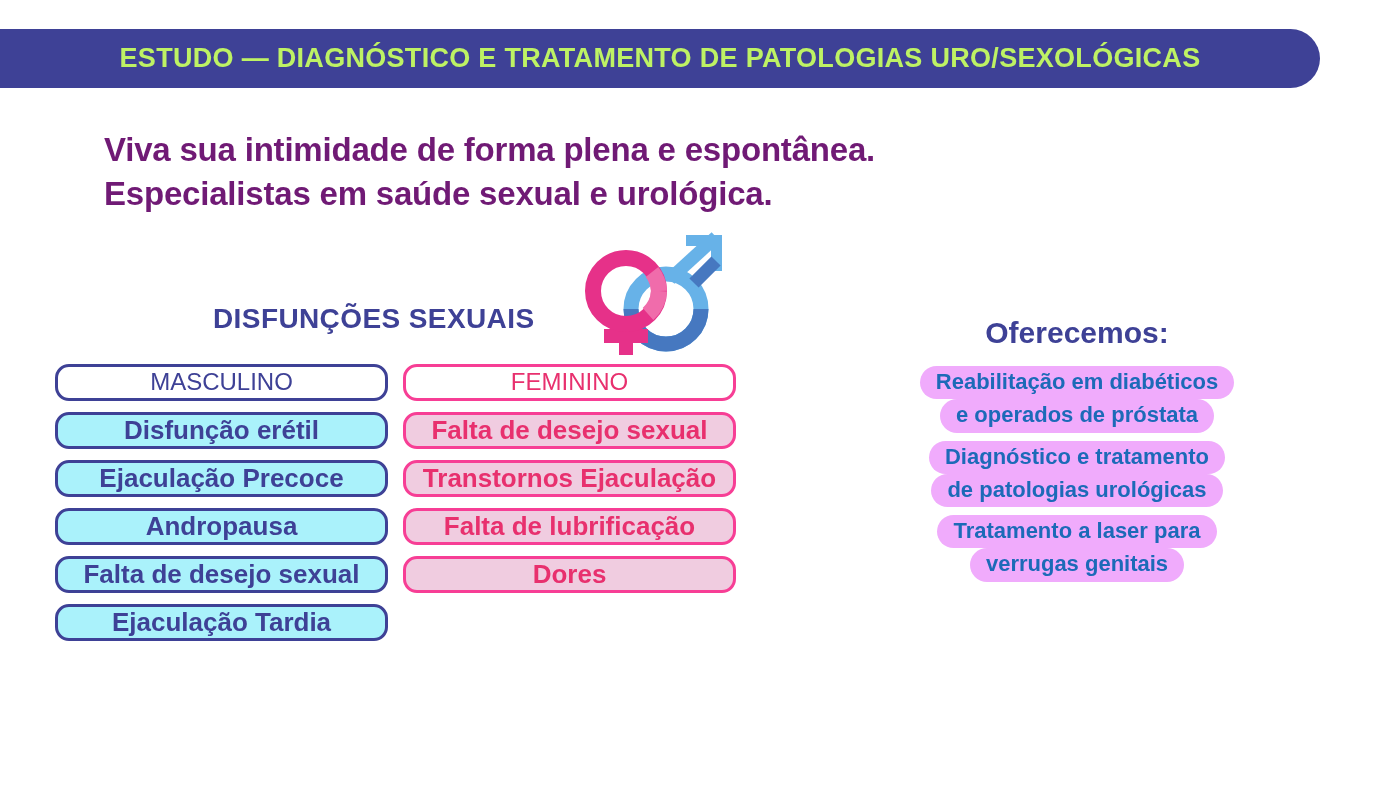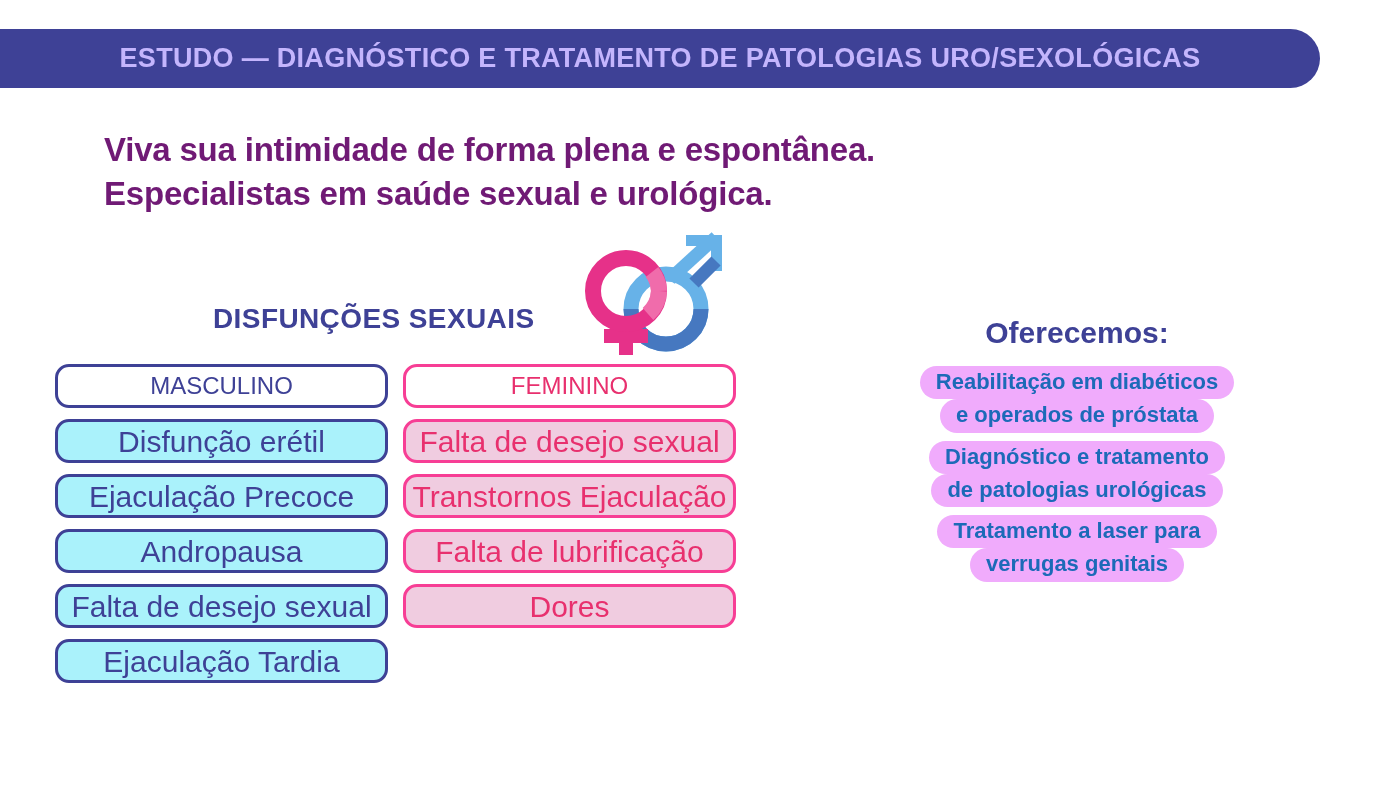--- a/index.html
+++ b/index.html
@@ -25,21 +25,21 @@
     height: 59px;
     background: #3E4196;
     border-radius: 0 30px 30px 0;
     display: flex;
     align-items: center;
     justify-content: center;
     box-sizing: border-box;
     padding-left: 40px;
   }
   .header-title {
-    color: #c4b5fd;
+    color: #bef264;
     font-size: 27px;
     font-weight: bold;
     letter-spacing: 0.3px;
     white-space: nowrap;
     font-family: "Liberation Sans", sans-serif;
   }
 
   
   .subtitle {
     position: absolute;
@@ -83,39 +83,39 @@
     top: 364px;
     width: 333px;
     display: flex;
     flex-direction: column;
     gap: 11px;
   }
   .col-male   { left: 55px; }
   .col-female { left: 403px; }
 
   .pill {
-    height: 44px;
+    height: 37px;
     border-radius: 14px;
     box-sizing: border-box;
     display: flex;
     align-items: center;
     justify-content: center;
     text-align: right;
     line-height: 1.1;
     font-family: "Liberation Sans", sans-serif;
   }
 
   .pill-header {
     font-size: 24px;
     font-weight: normal;
     background: #ffffff;
   }
   .pill-item {
-    font-size: 30px;
-    font-weight: normal;
+    font-size: 26px;
+    font-weight: bold;
   }
 
   
   .col-male .pill        { border: 3px solid #3E4196; }
   .col-male .pill-header { color: #3E4196; }
   .col-male .pill-item   { background: #AAF2FB; color: #3E4196; }
 
   
   .col-female .pill        { border: 3px solid #F73E95; }
   .col-female .pill-header { color: #E8306E; }

